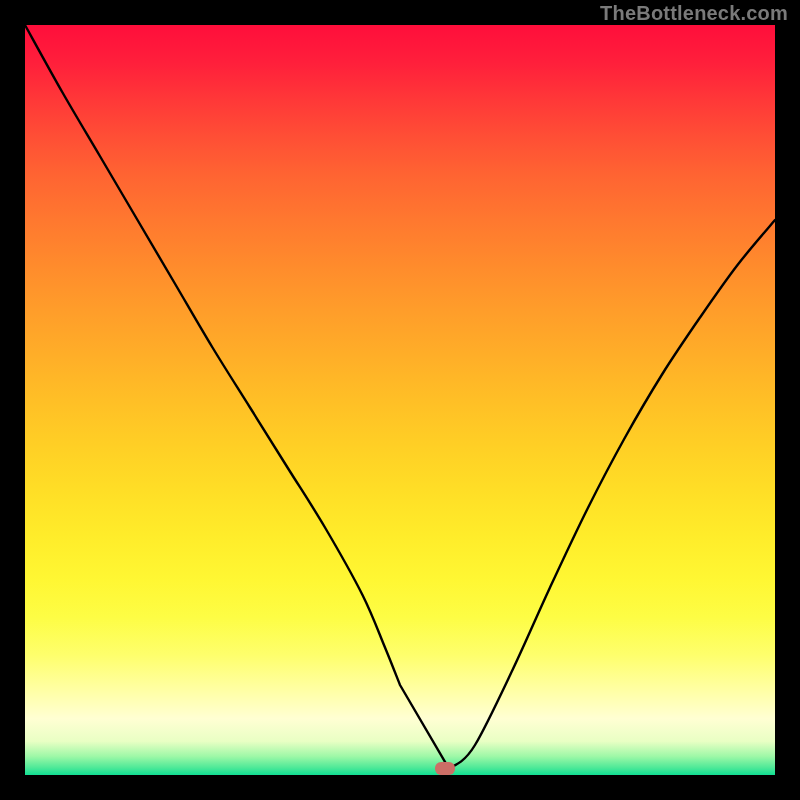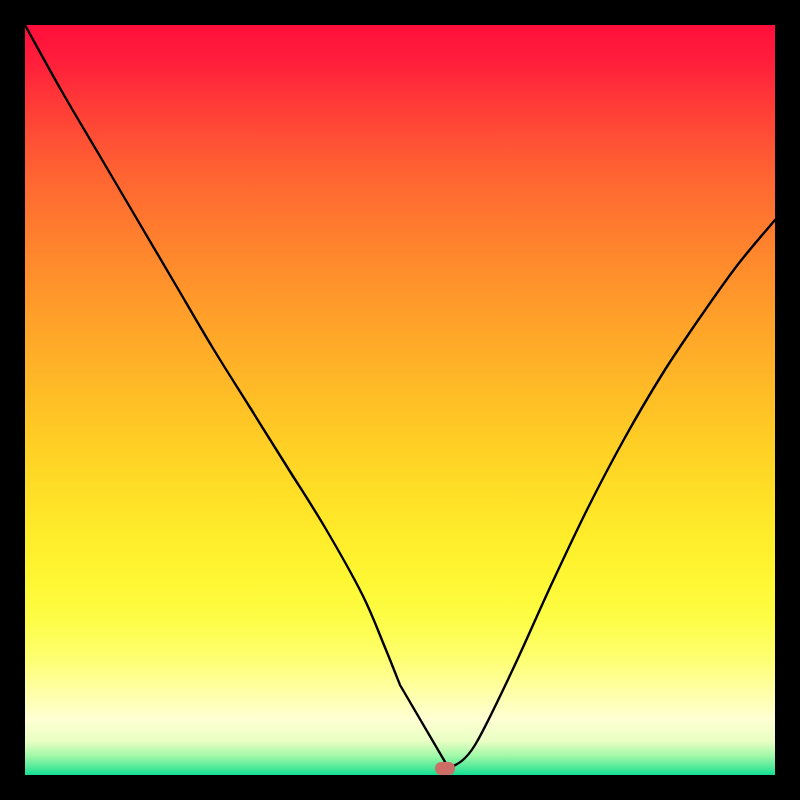--- a/index.html
+++ b/index.html
@@ -81,13 +81,14 @@
 <body>
 
 <div class="frame">
   <div class="plot">
     <div class="plot-bg"></div>
     <svg viewBox="0 0 750 750" preserveAspectRatio="none">
       <path id="curve-path" fill="none" stroke="#000000" stroke-width="2.4" stroke-linecap="round" stroke-linejoin="round" d="M 0.00 0.00 C 6.25 11.25 25.00 45.63 37.50 67.50 C 50.00 89.38 62.50 110.00 75.00 131.25 C 87.50 152.50 100.00 173.75 112.50 195.00 C 125.00 216.25 137.50 237.50 150.00 258.75 C 162.50 280.00 175.00 301.88 187.50 322.50 C 200.00 343.13 212.50 362.50 225.00 382.50 C 237.50 402.50 250.00 422.50 262.50 442.50 C 275.00 462.50 287.50 481.25 300.00 502.50 C 312.50 523.75 327.50 550.00 337.50 570.00 C 347.50 590.00 353.75 607.50 360.00 622.50 C 366.25 637.50 372.50 653.75 375.00 660.00 L 423.75 743.25 C 431.25 740.00 440.00 736.50 450.00 720.00 C 460.00 703.50 475.00 671.25 487.50 645.00 C 500.00 618.75 512.50 589.38 525.00 562.50 C 537.50 535.63 550.00 508.75 562.50 483.75 C 575.00 458.75 587.50 435.00 600.00 412.50 C 612.50 390.00 625.00 368.75 637.50 348.75 C 650.00 328.75 662.50 310.63 675.00 292.50 C 687.50 274.38 700.00 256.25 712.50 240.00 C 725.00 223.75 743.75 202.50 750.00 195.00"></path>
     </svg>
     <div id="marker" class="marker" style="left: 410px; top: 736.75px; background: rgb(204, 110, 102);"></div>
   </div>
+  <div class="watermark">TheBottleneck.com</div>
 </div>
 
 </body></html>

